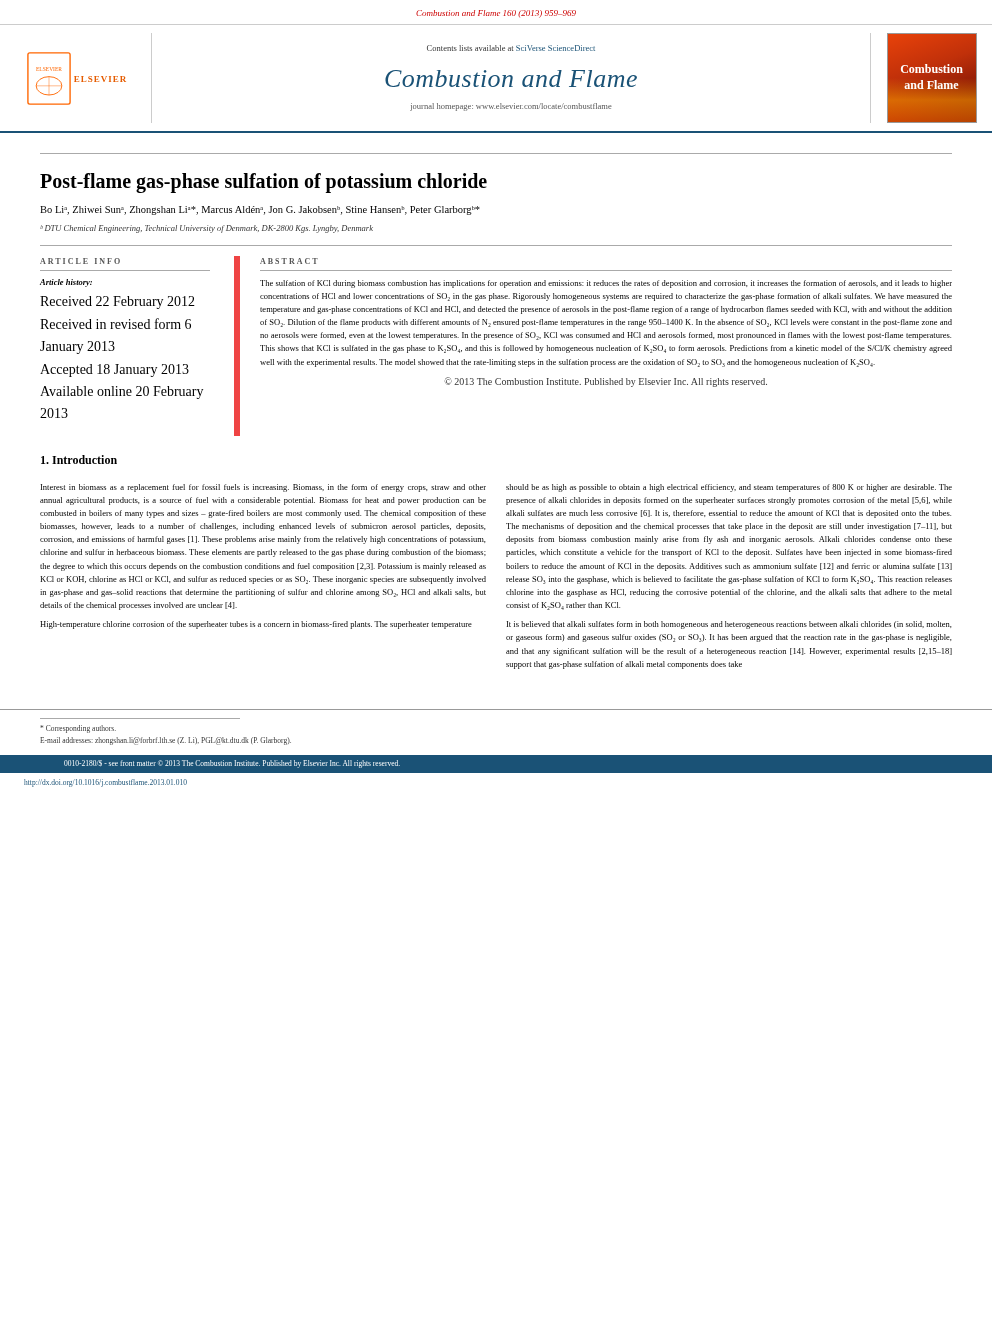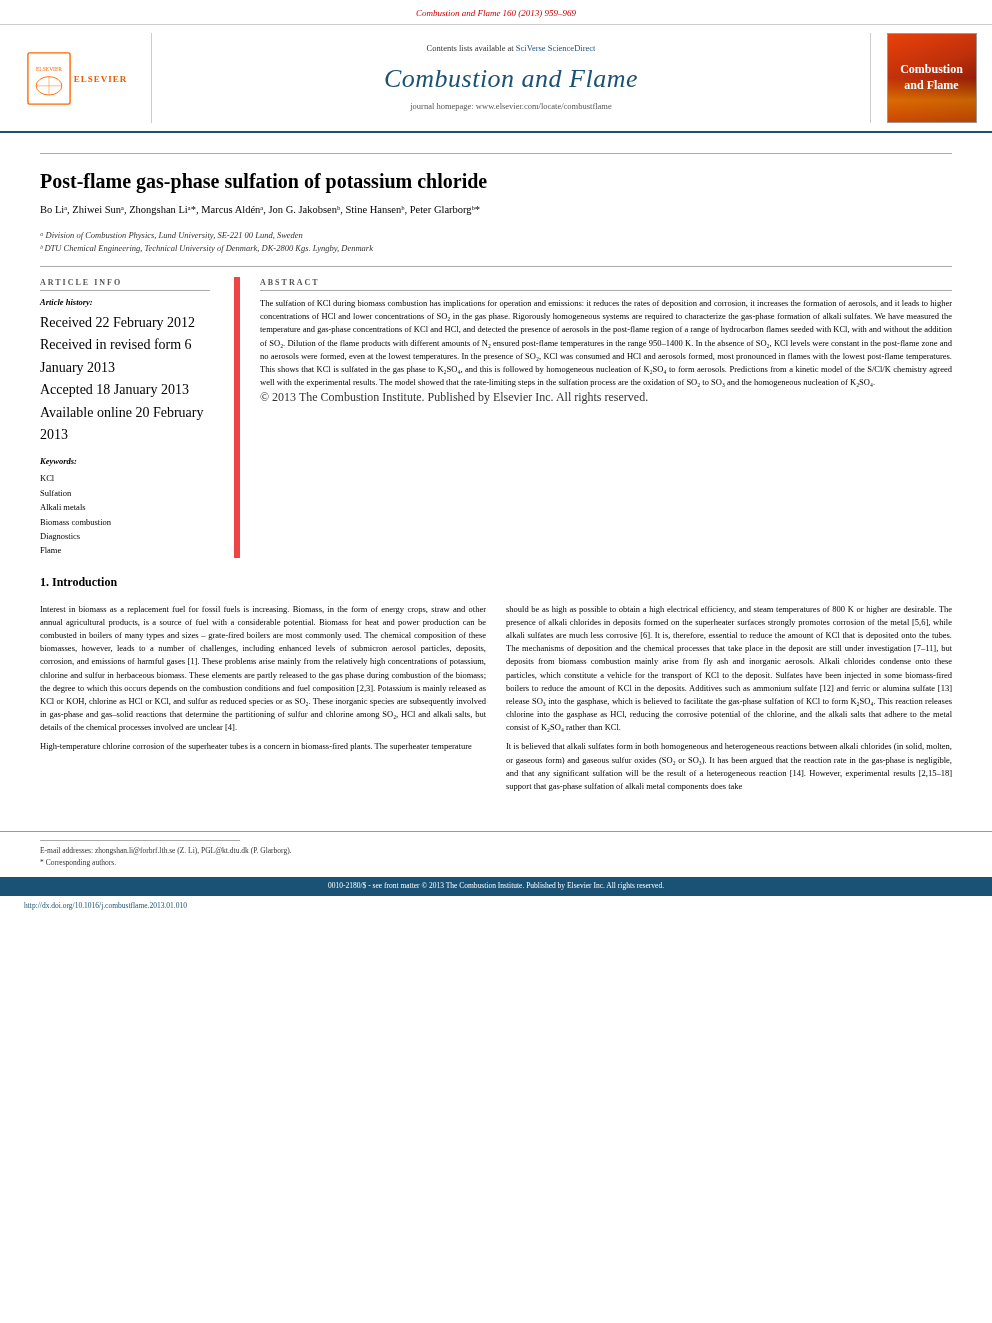--- a/index.html
+++ b/index.html
@@ -119,21 +119,21 @@
       font-size: 20px;
       font-weight: bold;
       color: #000;
       margin: 14px 0 8px;
       line-height: 1.3;
     }
 
     
     .authors-line {
       font-size: 10.5px;
-      margin-bottom: 11px;
+      margin-bottom: 4px;
       line-height: 1.5;
     }
 
     
     .affiliations {
       font-size: 8.5px;
       font-style: italic;
       color: #333;
       margin-bottom: 10px;
       line-height: 1.6;
@@ -206,23 +206,23 @@
       line-height: 1.7;
     }
 
     
     .abstract-text {
       font-size: 8.5px;
       line-height: 1.55;
       text-align: justify;
     }
     .copyright-line {
-      font-size: 12px;
-      text-align: left;
-      margin-top: 0;
+      font-size: 10px;
+      text-align: center;
+      margin-top: 6px;
       color: #333;
     }
 
     
     .introduction {
       margin-top: 16px;
     }
     .intro-header {
       font-size: 12px;
       font-weight: bold;
@@ -262,21 +262,20 @@
       width: 200px;
       margin-bottom: 4px;
     }
     .footer-bottom-bar {
       background: #1a5276;
       color: white;
       font-size: 7.5px;
       padding: 4px 64px;
       display: flex;
       gap: 20px;
-      justify-content: center;
     }
   </style>
 </head>
 <body>
 
 <div class="top-banner">
   <span class="top-banner-text">Combustion and Flame 160 (2013) 959–969</span>
 </div>
 
 <div class="header-area">
@@ -317,48 +316,38 @@
 
   <hr class="divider">
 
   <div class="article-title">Post-flame gas-phase sulfation of potassium chloride</div>
 
   <div class="authors-line">
     <span>Bo Liᵃ, Zhiwei Sunᵃ, Zhongshan Liᵃ*, Marcus Aldénᵃ, Jon G. Jakobsenᵇ, Stine Hansenᵇ, Peter Glarborgᵇ*</span>
   </div>
 
   <div class="affiliations">
-    <div>ᵃ Division of Combustion Physics, Lund University, SE-221 00 Lund, Sweden</div>
     <div>ᵇ DTU Chemical Engineering, Technical University of Denmark, DK-2800 Kgs. Lyngby, Denmark</div>
   </div>
 
   <hr class="divider">
 
   <div class="two-col">
 
     <div class="col-left">
       <div class="section-header">ARTICLE INFO</div>
 
       <div class="article-history">
         <div class="history-title">Article history:</div>
         <div class="history-item">Received 22 February 2012</div>
         <div class="history-item">Received in revised form 6 January 2013</div>
         <div class="history-item">Accepted 18 January 2013</div>
         <div class="history-item">Available online 20 February 2013</div>
       </div>
 
-      <div class="keywords-section">
-        <div class="keywords-title">Keywords:</div>
-        <div class="keyword-item">KCl</div>
-        <div class="keyword-item">Sulfation</div>
-        <div class="keyword-item">Alkali metals</div>
-        <div class="keyword-item">Biomass combustion</div>
-        <div class="keyword-item">Diagnostics</div>
-        <div class="keyword-item">Flame</div>
-      </div>
     </div>
 
     <div class="col-right">
       <div class="section-header">ABSTRACT</div>
       <div class="abstract-text">The sulfation of KCl during biomass combustion has implications for operation and emissions: it reduces the rates of deposition and corrosion, it increases the formation of aerosols, and it leads to higher concentrations of HCl and lower concentrations of SO₂ in the gas phase. Rigorously homogeneous systems are required to characterize the gas-phase formation of alkali sulfates. We have measured the temperature and gas-phase concentrations of KCl and HCl, and detected the presence of aerosols in the post-flame region of a range of hydrocarbon flames seeded with KCl, with and without the addition of SO₂. Dilution of the flame products with different amounts of N₂ ensured post-flame temperatures in the range 950–1400 K. In the absence of SO₂, KCl levels were constant in the post-flame zone and no aerosols were formed, even at the lowest temperatures. In the presence of SO₂, KCl was consumed and HCl and aerosols formed, most pronounced in flames with the lowest post-flame temperatures. This shows that KCl is sulfated in the gas phase to K₂SO₄, and this is followed by homogeneous nucleation of K₂SO₄ to form aerosols. Predictions from a kinetic model of the S/Cl/K chemistry agreed well with the experimental results. The model showed that the rate-limiting steps in the sulfation process are the oxidation of SO₂ to SO₃ and the homogeneous nucleation of K₂SO₄.</div>
       <div class="copyright-line">© 2013 The Combustion Institute. Published by Elsevier Inc. All rights reserved.</div>
     </div>
 
   </div>
 
@@ -385,22 +374,22 @@
           It is believed that alkali sulfates form in both homogeneous and heterogeneous reactions between alkali chlorides (in solid, molten, or gaseous form) and gaseous sulfur oxides (SO₂ or SO₃). It has been argued that the reaction rate in the gas-phase is negligible, and that any significant sulfation will be the result of a heterogeneous reaction [14]. However, experimental results [2,15–18] support that gas-phase sulfation of alkali metal components does take
         </div>
       </div>
     </div>
   </div>
 
 </div>
 
 <div class="footer-area">
   <div class="footnote-divider"></div>
+  <div class="footnote-text">* Corresponding authors.</div>
   <div class="footnote-text">E-mail addresses: zhongshan.li@forbrf.lth.se (Z. Li), PGL@kt.dtu.dk (P. Glarborg).</div>
-  <div class="footnote-text">* Corresponding authors.</div>
 </div>
 
 <div class="footer-bottom-bar">
   <span>0010-2180/$ - see front matter © 2013 The Combustion Institute. Published by Elsevier Inc. All rights reserved.</span>
 </div>
 <div style="background:#fff;padding:2px 24px;">
   <span style="font-size:7.5px;color:#1a5276;">http://dx.doi.org/10.1016/j.combustflame.2013.01.010</span>
 </div>
 
 </body></html>

